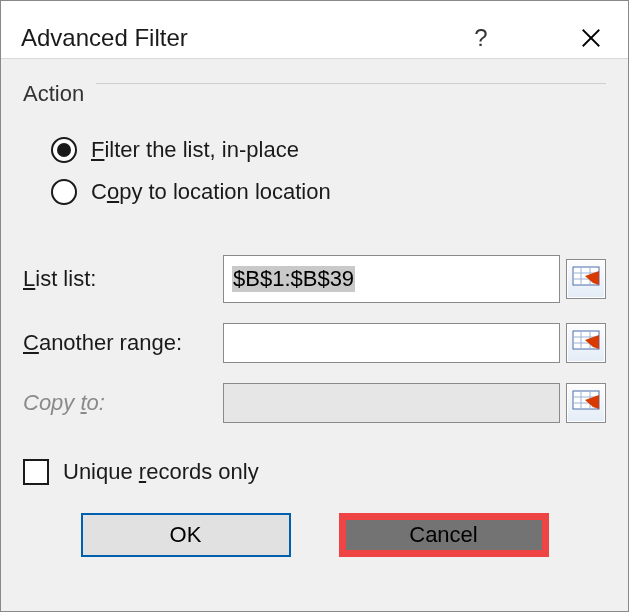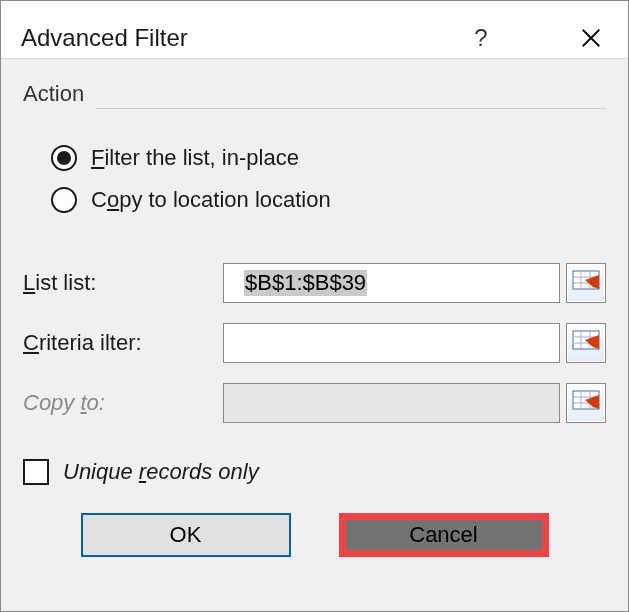--- a/index.html
+++ b/index.html
@@ -43,22 +43,22 @@
   .titlebar .close-btn svg { width: 22px; height: 22px; }
 
   .body {
     flex: 1;
     background: #f0f0f0;
     padding: 22px 22px 18px 22px;
     display: flex; flex-direction: column;
   }
 
   .group-label-row {
-    display: flex; align-items: flex-end;
-    margin-bottom: 30px;
+    display: flex; align-items: flex-start;
+    margin-bottom: 22px;
   }
   .group-label {
     font-size: 22px; color: #333;
     padding-right: 12px;
   }
   .group-rule {
     flex: 1; height: 1px; background: #cfcfcf;
     position: relative; top: 2px;
   }
 
@@ -129,21 +129,21 @@
     margin-top: 26px;
     cursor: pointer;
   }
   .checkbox {
     width: 26px; height: 26px;
     border: 2px solid #1a1a1a;
     background: #fff;
     margin-right: 14px;
   }
   .checkbox-label {
-    font-size: 22px; color: #1a1a1a; font-style: italic;
+    font-size: 22px; color: #1a1a1a;
   }
 
   .buttons {
     display: flex; justify-content: center;
     gap: 48px;
     margin-top: 28px;
   }
   .btn {
     width: 210px; height: 44px;
     font-size: 22px;
@@ -159,25 +159,25 @@
 
   
   .sel-highlight {
     display: inline-block;
     background: #c9c9c9;
     color: #000;
     padding: 0 1px;
   }
   .input-wrap {
     flex: 1;
-    height: 40px;
+    height: 48px;
     border: 1px solid #8a8a8a;
     background: #fff;
     font-size: 22px;
-    padding: 4px 20px;
+    padding: 4px 8px;
     color: #000;
     display: flex; align-items: center;
     overflow: hidden;
   }
 </style>
 </head>
 <body>
 
 <div class="dialog">
 
@@ -234,21 +234,21 @@
           <line x1="1" y1="14" x2="27" y2="14" stroke="#9bb3d6"></line>
           <line x1="9" y1="2" x2="9" y2="20" stroke="#9bb3d6"></line>
           <line x1="18" y1="2" x2="18" y2="20" stroke="#9bb3d6"></line>
           <polygon points="13,11 27,6 27,20 21,18" fill="#d83b01"></polygon>
         </svg>
       </div>
     </div>
 
     <div class="field-row">
       <div class="field-label">
-        <span class="underline">C</span><span>riteria ilter:</span>
+        <span class="underline">C</span><span>another range:</span>
       </div>
       <input class="field-input" type="text" value="" style="">
       <div class="range-btn">
         <svg viewBox="0 0 28 28">
           <rect x="1" y="2" width="26" height="18" fill="#fff" stroke="#4a6ea9" stroke-width="1"></rect>
           <line x1="1" y1="8" x2="27" y2="8" stroke="#9bb3d6"></line>
           <line x1="1" y1="14" x2="27" y2="14" stroke="#9bb3d6"></line>
           <line x1="9" y1="2" x2="9" y2="20" stroke="#9bb3d6"></line>
           <line x1="18" y1="2" x2="18" y2="20" stroke="#9bb3d6"></line>
           <polygon points="13,11 27,6 27,20 21,18" fill="#d83b01"></polygon>

